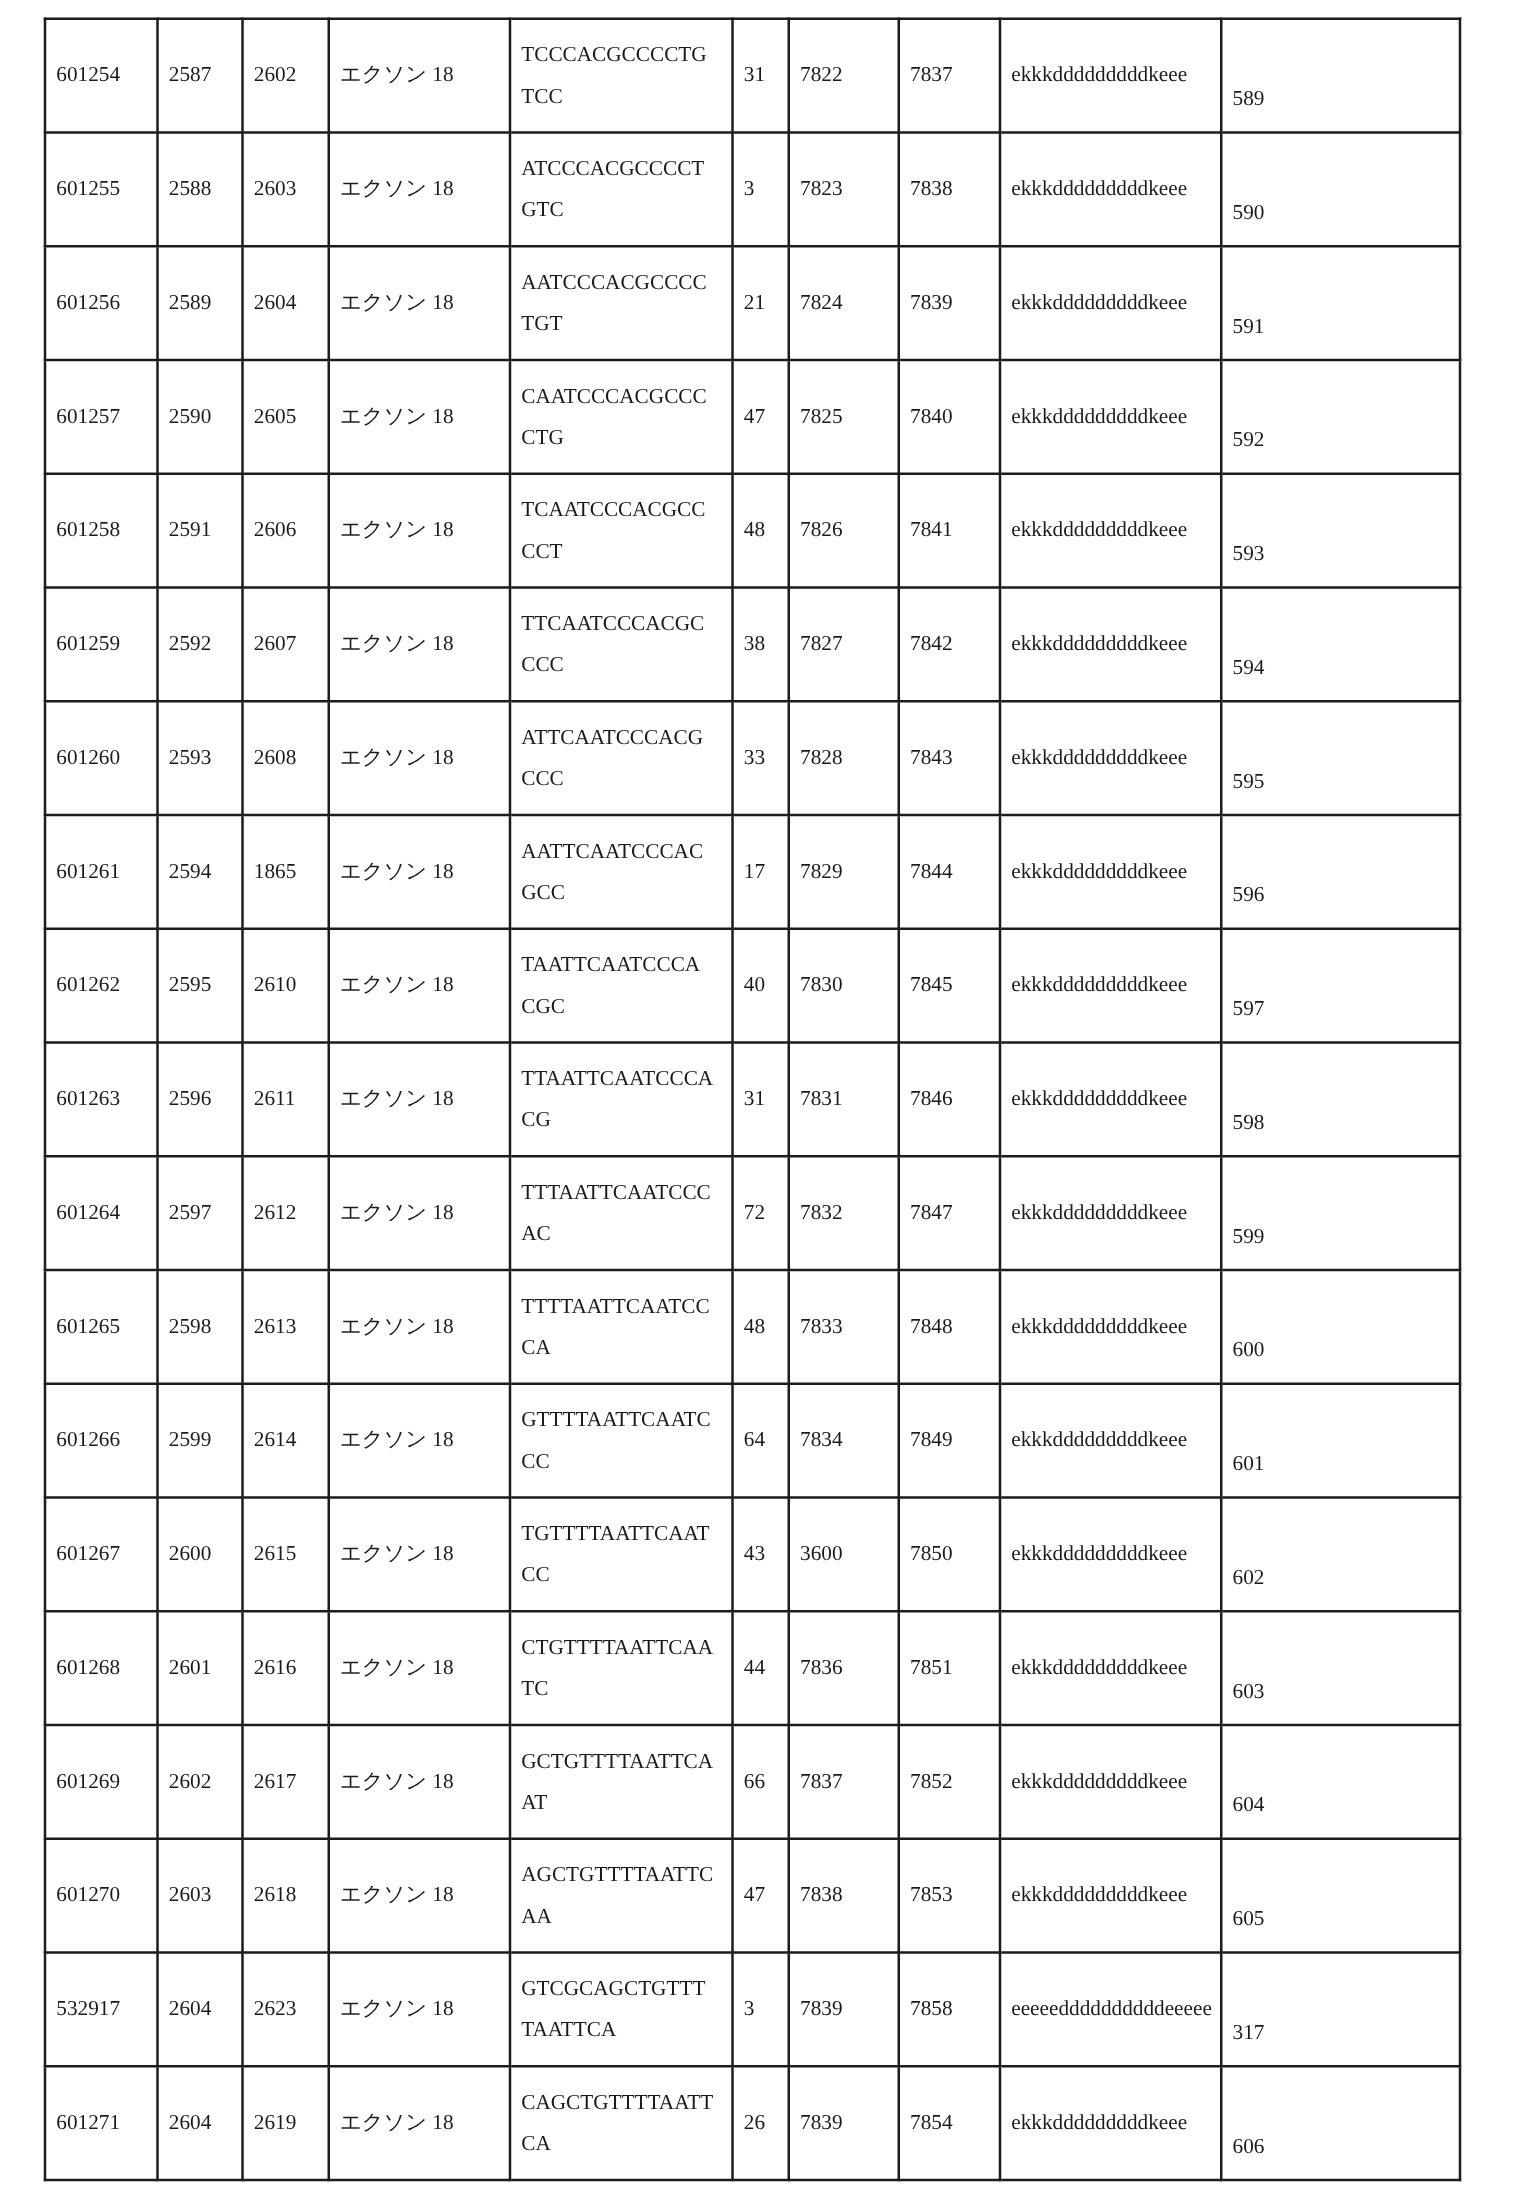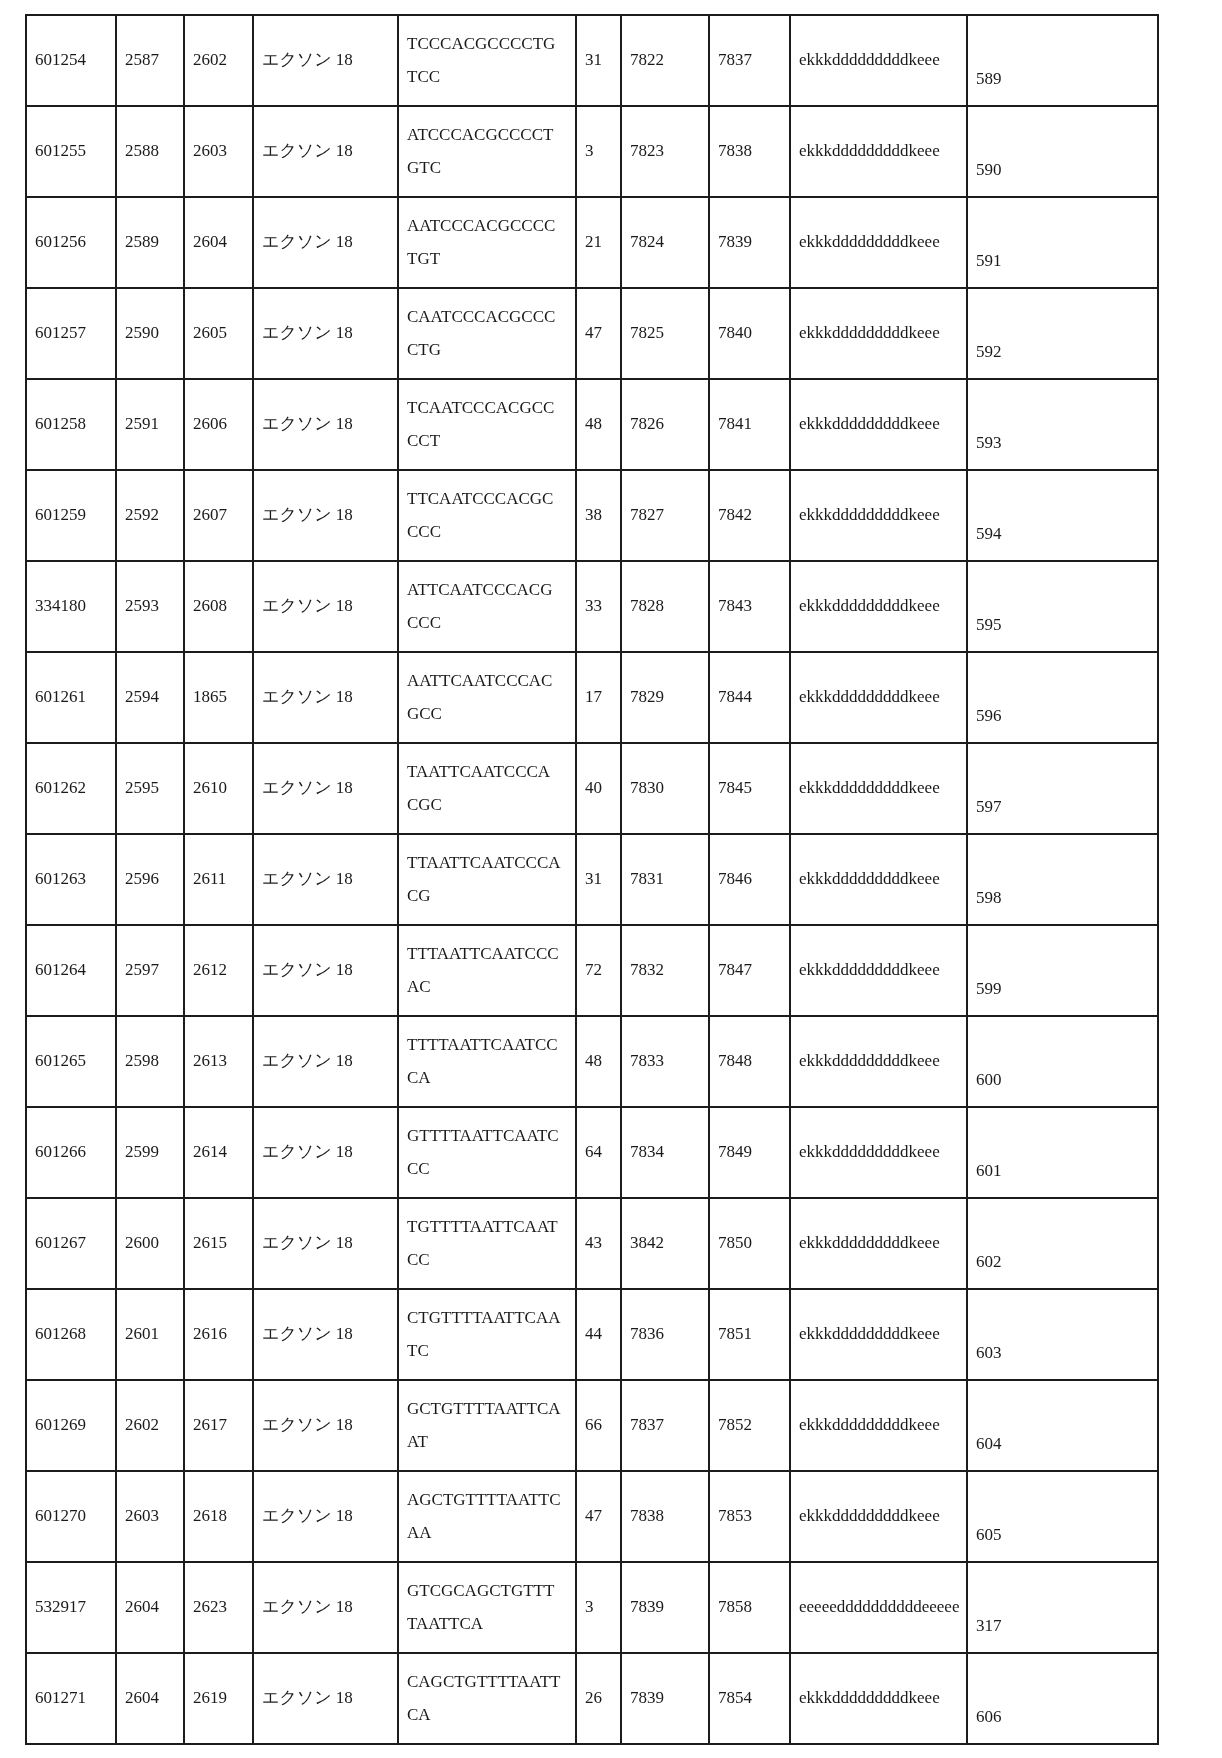--- a/index.html
+++ b/index.html
@@ -17,21 +17,21 @@
     position: relative;
     width: 1222px;
     height: 1758px;
     background: #ffffff;
     overflow: hidden;
   }
   table.oligo-table {
     border-collapse: collapse;
     table-layout: fixed;
     position: absolute;
-    left: 25px;
+    left: 35px;
     top: 14px;
   }
   td {
     border: 2px solid #1c1c1c;
     font-size: 17px;
     line-height: 1.9;
     padding: 2px 6px 2px 8px;
     vertical-align: middle;
     height: 91px;
     box-sizing: border-box;
@@ -150,21 +150,21 @@
     <td>エクソン 18</td>
     <td class="cell-seq">TTCAATCCCACGCCCC</td>
     <td>38</td>
     <td>7827</td>
     <td>7842</td>
     <td class="cell-chem">ekkkdddddddddkeee</td>
     <td class="cell-seqid">594</td>
   </tr>
 
   <tr>
-    <td>334180</td>
+    <td>601260</td>
     <td>2593</td>
     <td>2608</td>
     <td>エクソン 18</td>
     <td class="cell-seq">ATTCAATCCCACGCCC</td>
     <td>33</td>
     <td>7828</td>
     <td>7843</td>
     <td class="cell-chem">ekkkdddddddddkeee</td>
     <td class="cell-seqid">595</td>
   </tr>
@@ -247,21 +247,21 @@
     <td class="cell-seqid">601</td>
   </tr>
 
   <tr>
     <td>601267</td>
     <td>2600</td>
     <td>2615</td>
     <td>エクソン 18</td>
     <td class="cell-seq">TGTTTTAATTCAATCC</td>
     <td>43</td>
-    <td>3842</td>
+    <td>3600</td>
     <td>7850</td>
     <td class="cell-chem">ekkkdddddddddkeee</td>
     <td class="cell-seqid">602</td>
   </tr>
 
   <tr>
     <td>601268</td>
     <td>2601</td>
     <td>2616</td>
     <td>エクソン 18</td>

